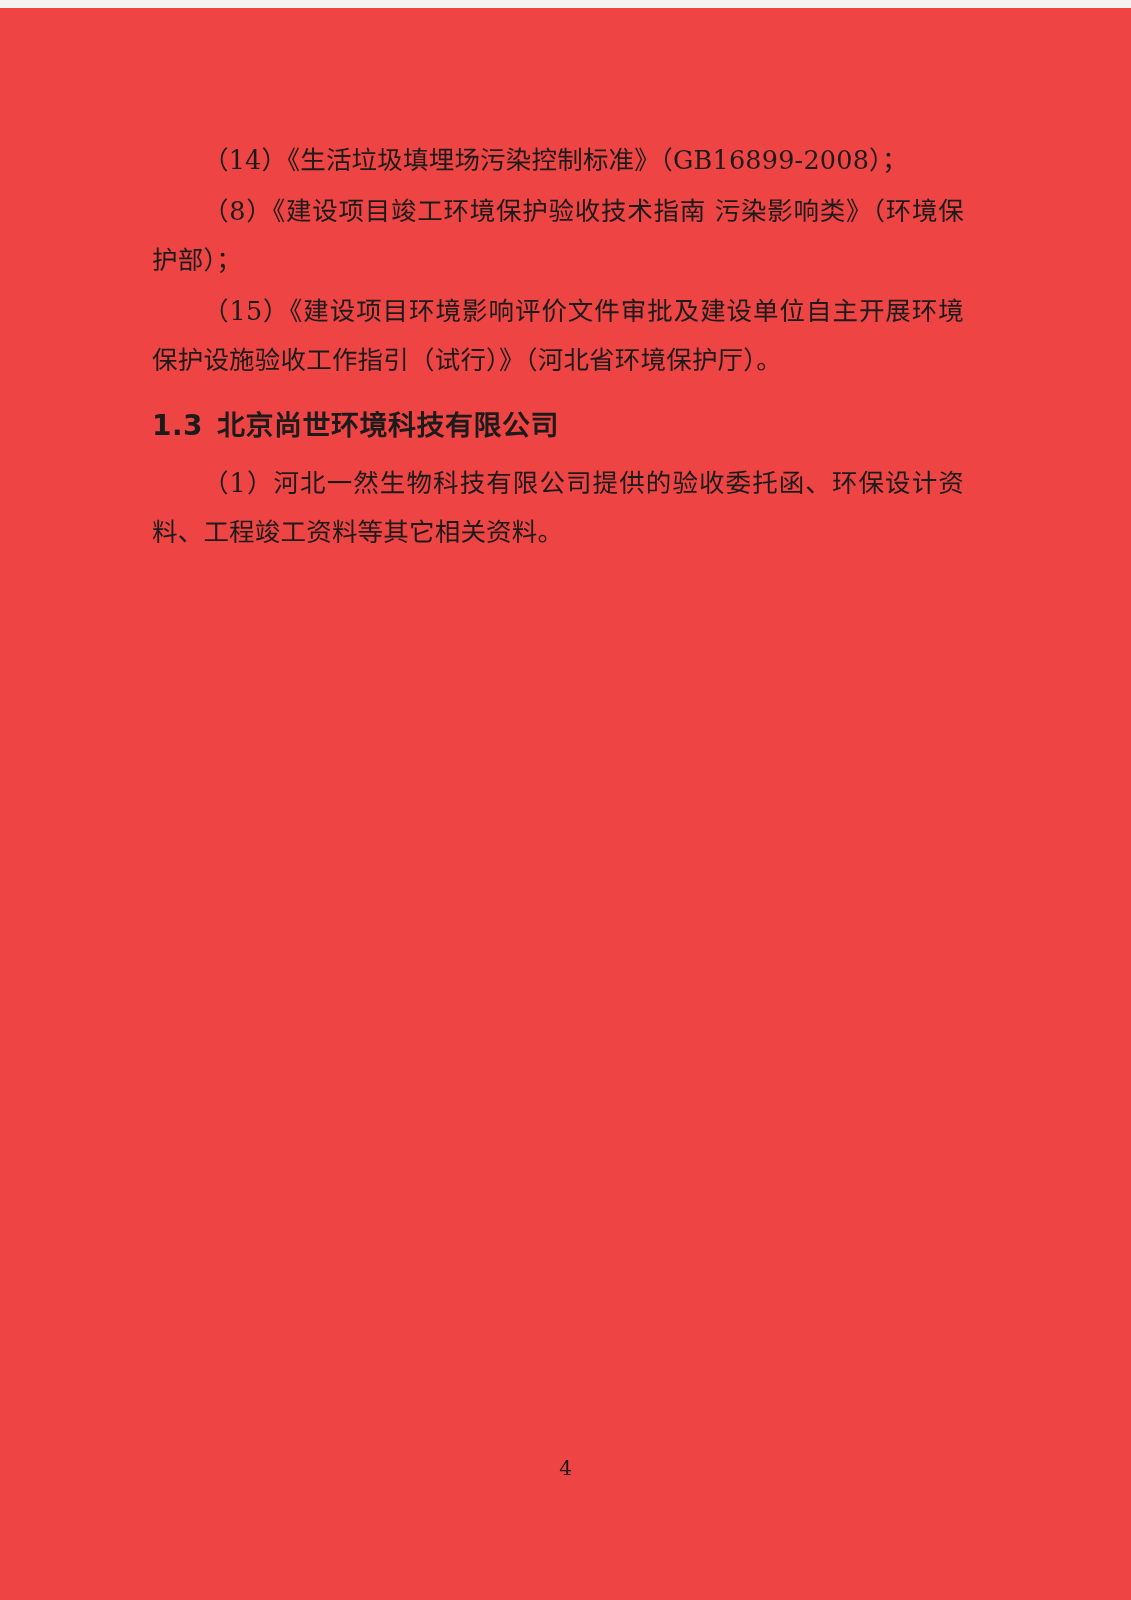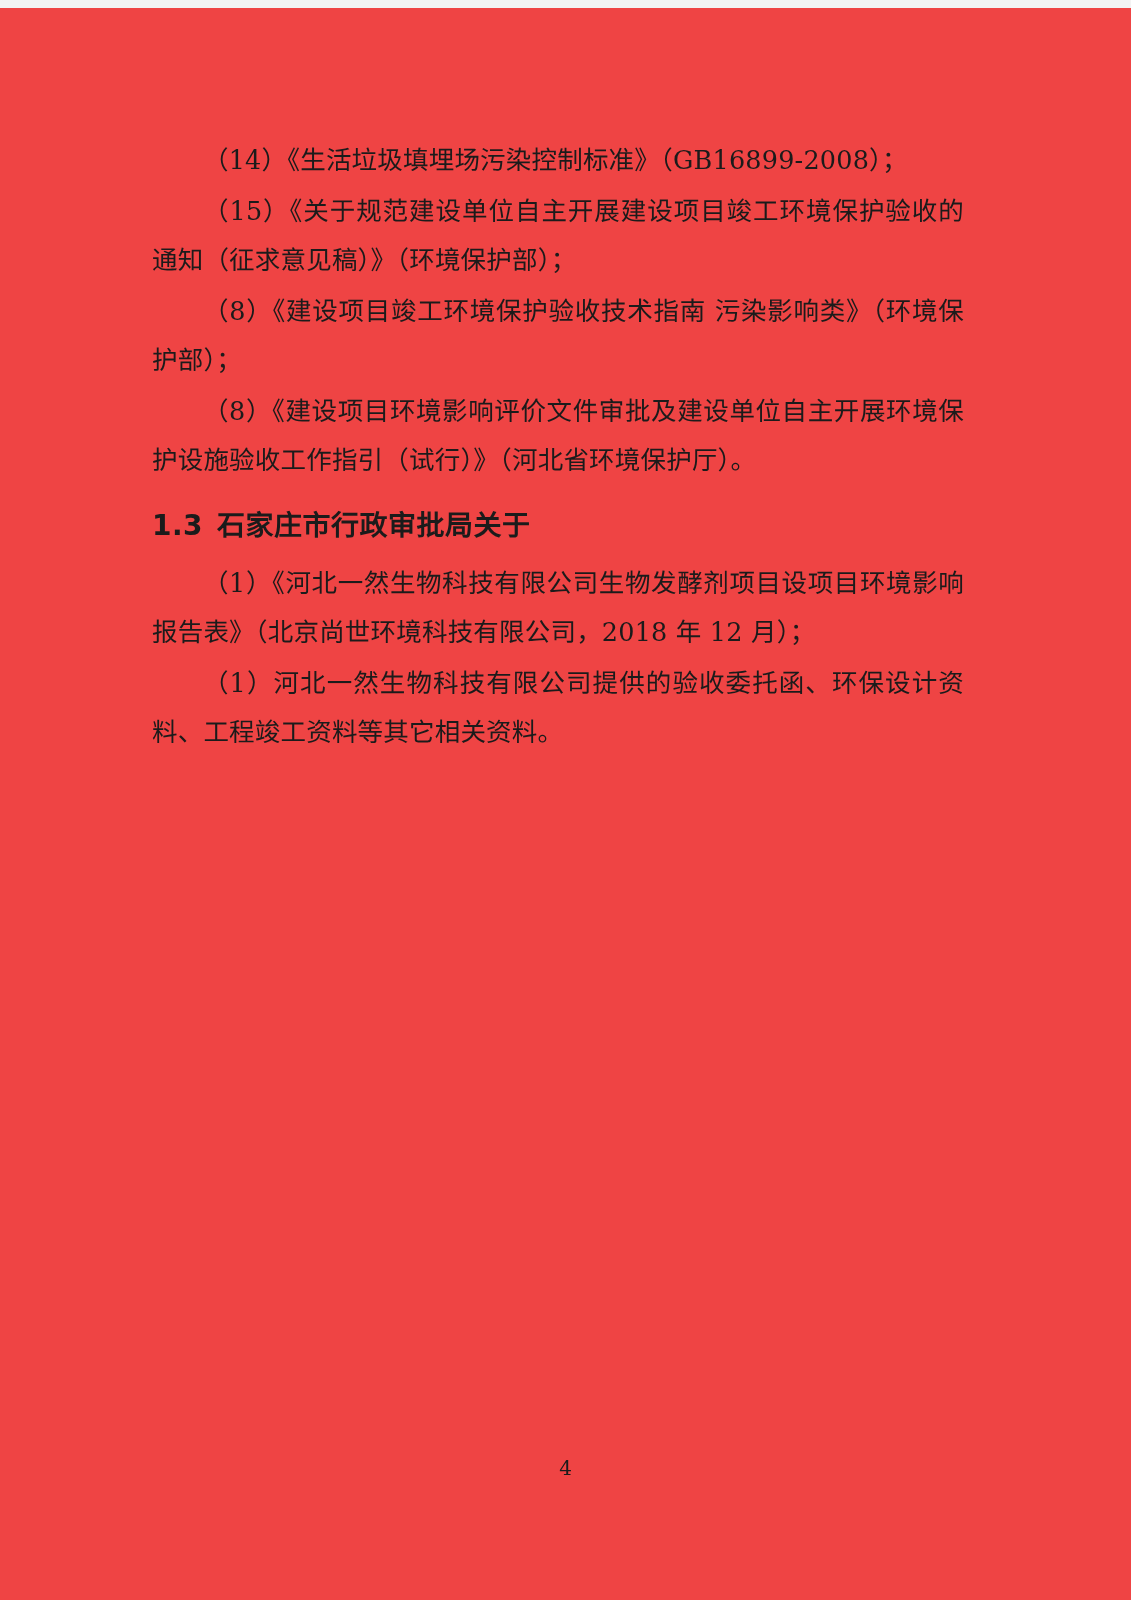--- a/index.html
+++ b/index.html
@@ -59,28 +59,26 @@
   }
 </style>
 </head>
 <body>
 
 <div class="page">
 
   <div class="content">
 
     <p class="body-text indent">（14）《生活垃圾填埋场污染控制标准》（GB16899-2008）；</p>
-    <p class="body-text indent">（15）《关于规范建设单位自主开展建设项目竣工环境保护验收的通知（征求意见稿）》（环境保护部）；</p>
     <p class="body-text indent">（8）《建设项目竣工环境保护验收技术指南 污染影响类》（环境保护部）；</p>
-    <p class="body-text indent">（8）《建设项目环境影响评价文件审批及建设单位自主开展环境保护设施验收工作指引（试行）》（河北省环境保护厅）。</p>
+    <p class="body-text indent">（15）《建设项目环境影响评价文件审批及建设单位自主开展环境保护设施验收工作指引（试行）》（河北省环境保护厅）。</p>
 
     <h2 class="section-heading">
-      <span class="sec-num">1.3</span><span class="sec-title">石家庄市行政审批局关于</span>
+      <span class="sec-num">1.3</span><span class="sec-title">北京尚世环境科技有限公司</span>
     </h2>
 
-    <p class="body-text indent">（1）《河北一然生物科技有限公司生物发酵剂项目设项目环境影响报告表》（北京尚世环境科技有限公司，2018 年 12 月）；</p>
     <p class="body-text indent">（1）河北一然生物科技有限公司提供的验收委托函、环保设计资料、工程竣工资料等其它相关资料。</p>
 
   </div>
 
   <div class="page-number">4</div>
 
 </div>
 
 </body></html>

